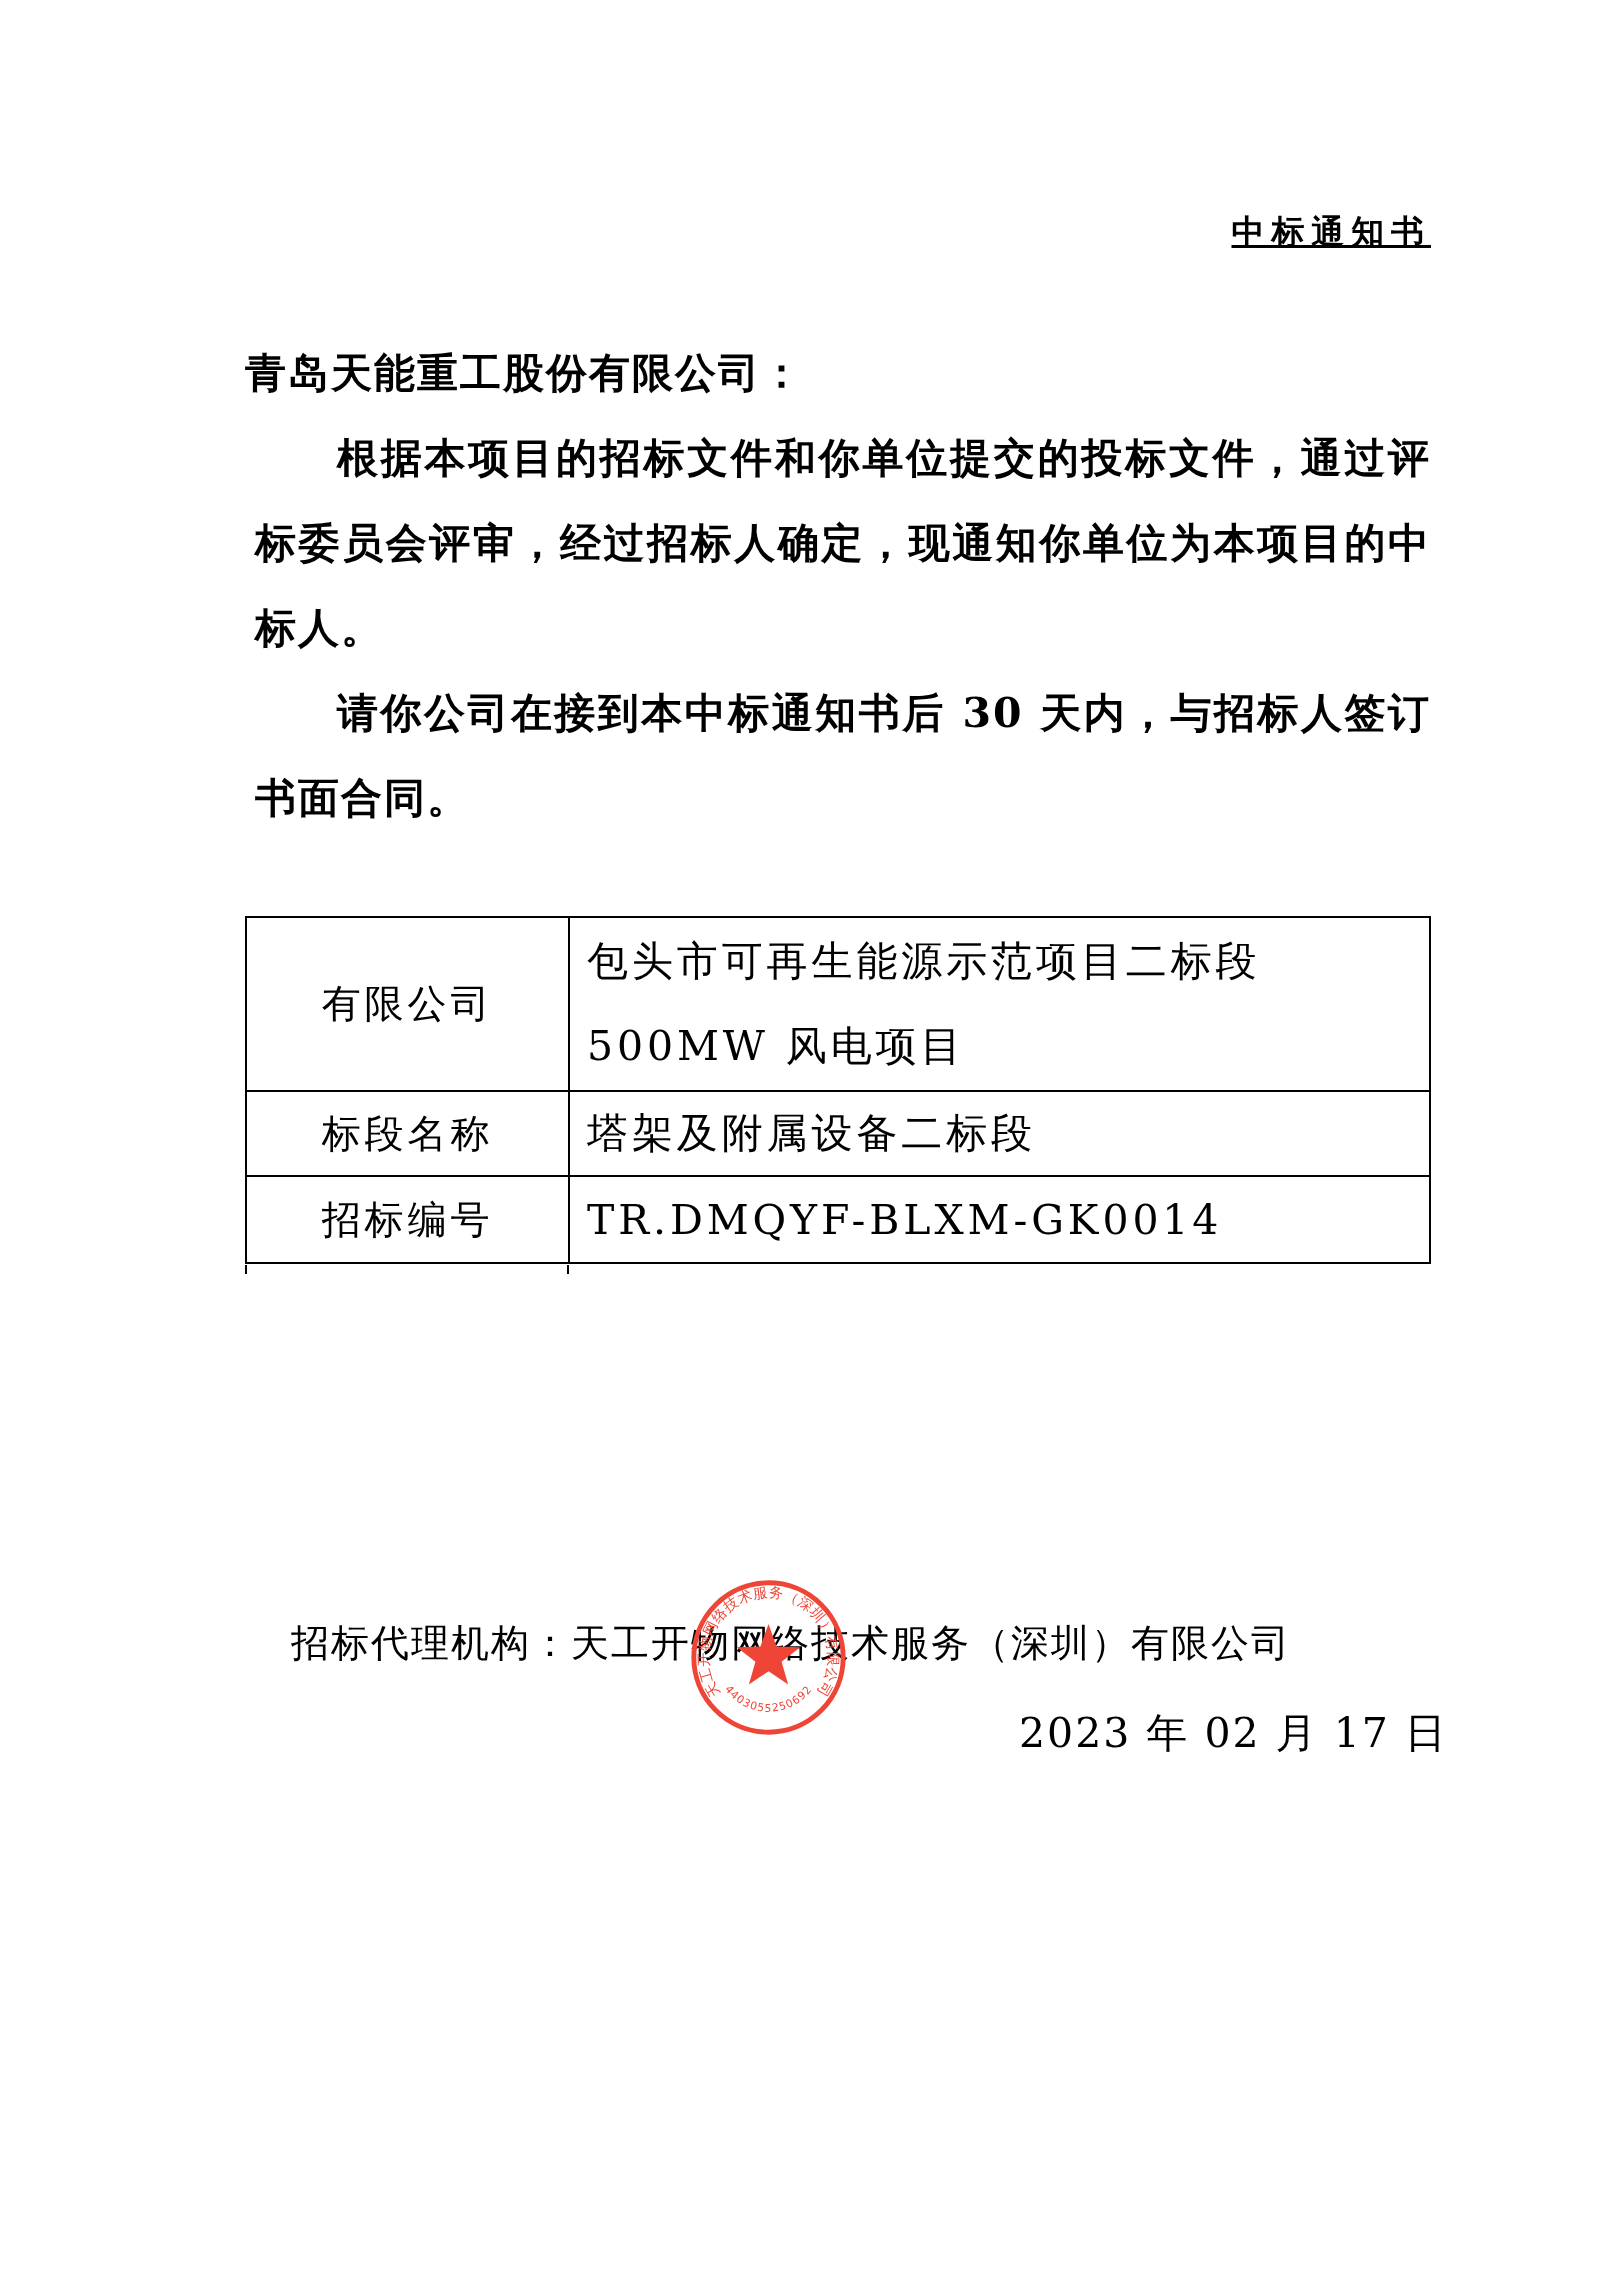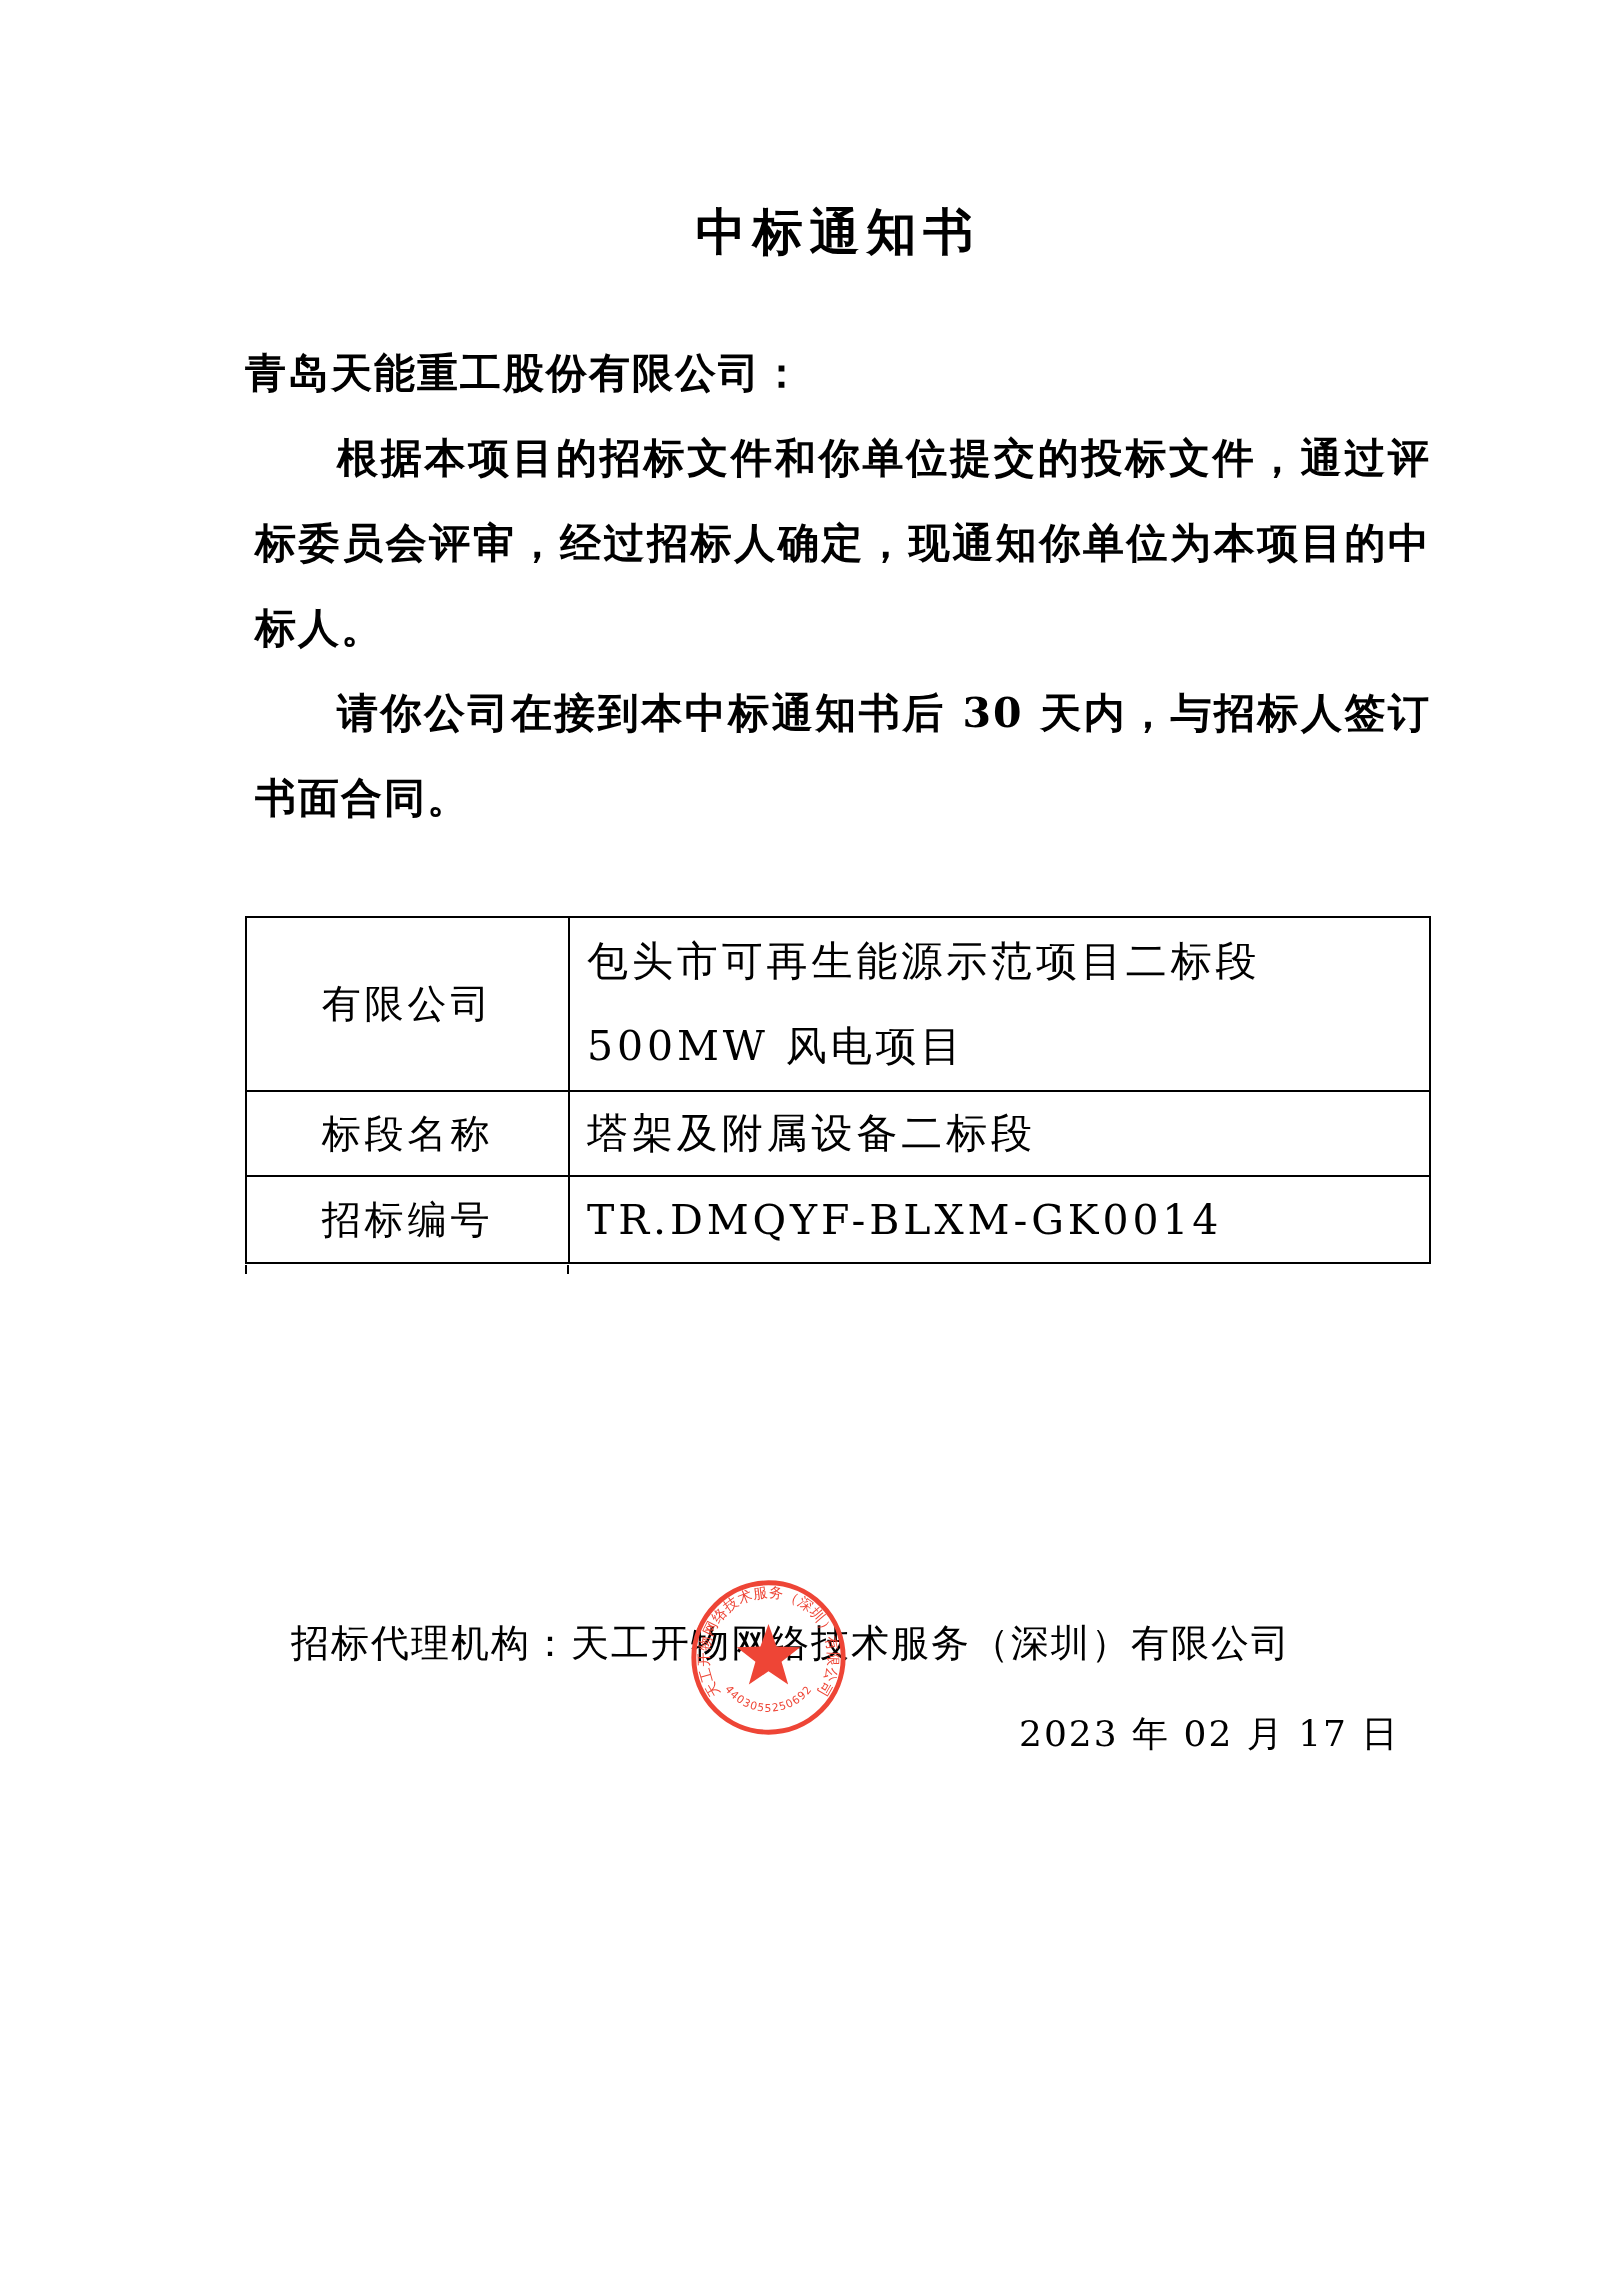--- a/index.html
+++ b/index.html
@@ -11,25 +11,26 @@
     font-family: "DejaVu Serif", "Liberation Serif", serif;
     color: #000;
     overflow: hidden;
   }
   .doc-title {
     position: absolute;
     left: 245px;
     top: 202px;
     width: 1186px;
     margin: 0;
-    text-align: center;
-    font-size: 50px;
+    text-align: right;
+    font-size: 33px;
     font-weight: bold;
     letter-spacing: 6.9px;
     line-height: 59px;
+    text-decoration: underline;
   }
   .doc-body {
     position: absolute;
     left: 245px;
     top: 331px;
     width: 1186px;
     font-size: 41px;
     line-height: 85px;
     text-align: justify;
   }
@@ -79,21 +80,21 @@
     top: 1618px;
     font-size: 38px;
     letter-spacing: 2px;
     line-height: 51px;
     white-space: nowrap;
   }
   .date-line {
     position: absolute;
     left: 1019px;
     top: 1710px;
-    font-size: 36px;
+    font-size: 41px;
     letter-spacing: 2px;
     line-height: 47px;
     white-space: nowrap;
   }
   .stamp {
     position: absolute;
     left: 684px;
     top: 1573px;
     width: 169px;
     height: 169px;

